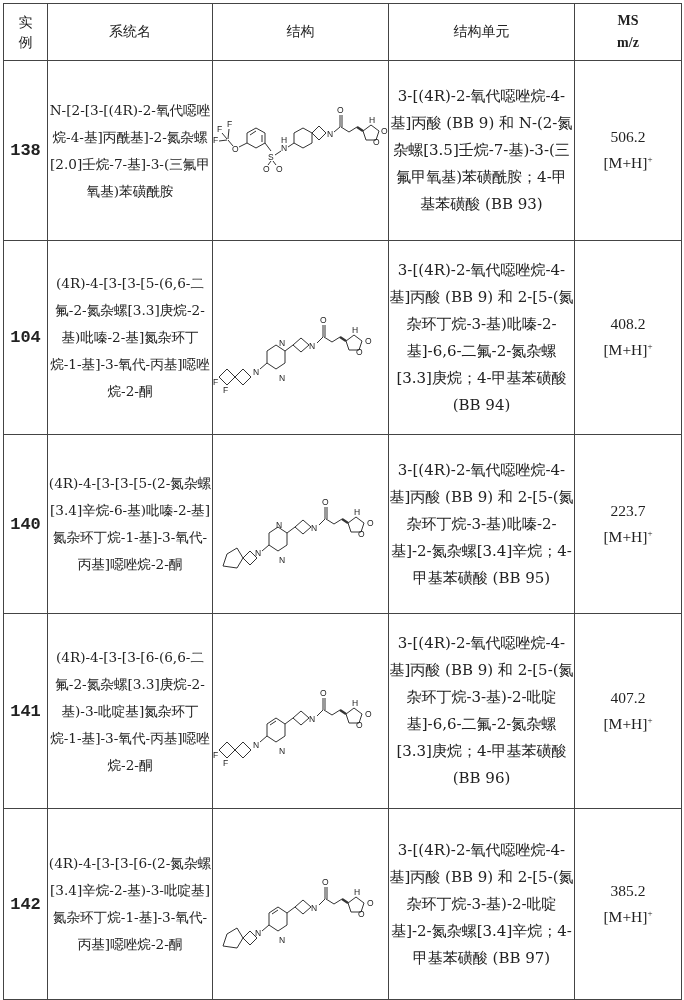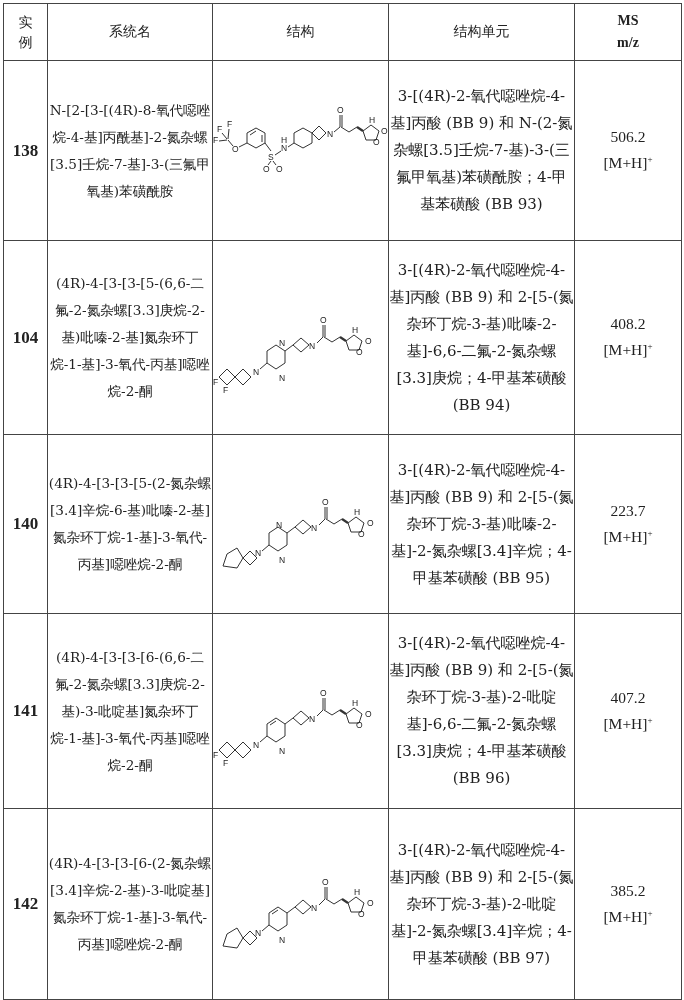--- a/index.html
+++ b/index.html
@@ -5,21 +5,21 @@
     html, body { margin: 0; padding: 0; background: #ffffff; }
     body { width: 684px; height: 1000px; overflow: hidden; position: relative;
            font-family: "DejaVu Serif", "Liberation Serif", serif; color: #222; }
     table.main { position: absolute; left: 3px; top: 3px; border-collapse: collapse;
                  table-layout: fixed; width: 678px; }
     table.main td, table.main th { border: 1.3px solid #444; padding: 0; text-align: center;
                  vertical-align: middle; }
     th { font-weight: normal; font-size: 14px; height: 56px; }
     th.ex { line-height: 20px; }
     th.ms { font-family: "Liberation Serif", serif; font-weight: bold; font-size: 14px; line-height: 22px; }
-    td.num { font-family: Liberation Serif, serif; font-weight: bold; font-size: 17px; }
+    td.num { font-family: Liberation Mono, monospace; font-weight: bold; font-size: 17px; }
     td.name { font-size: 13.6px; line-height: 27px; padding: 0 4px; }
     td.bb { font-size: 15px; line-height: 27px; padding: 0 3px; }
     td.ms { font-family: Liberation Serif, serif; font-size: 15.5px; line-height: 22px; }
     tr.r138 td { height: 179px; }
     tr.r139 td { height: 193px; }
     tr.r140 td { height: 178px; }
     tr.r141 td { height: 194px; }
     tr.r142 td { height: 190px; }
     sup { font-size: 9px; }
     svg.mol { display: block; margin: 0 auto; }
@@ -46,21 +46,21 @@
       <th class="ms">
         <div>MS</div>
         <div>m/z</div>
       </th>
     </tr>
   </thead>
   <tbody>
 
     <tr class="r138">
       <td class="num">138</td>
-      <td class="name">N-[2-[3-[(4R)-8-氧代噁唑烷-4-基]丙酰基]-2-氮杂螺[3.5]壬烷-7-基]-3-(三氟甲氧基)苯磺酰胺</td>
+      <td class="name">N-[2-[3-[(4R)-2-氧代噁唑烷-4-基]丙酰基]-2-氮杂螺[2.0]壬烷-7-基]-3-(三氟甲氧基)苯磺酰胺</td>
       <td>
         <svg class="mol" width="176" height="100" viewBox="0 0 176 100">
 
           <text x="4" y="31">F</text>
             <text x="14" y="26">F</text>
             <text x="0" y="42">F</text>
           <line x1="9" y1="32" x2="14" y2="38"></line>
             <line x1="16" y1="28" x2="15" y2="38"></line>
             <line x1="6" y1="40" x2="14" y2="39"></line>
           <line x1="15" y1="39" x2="20" y2="45"></line>

